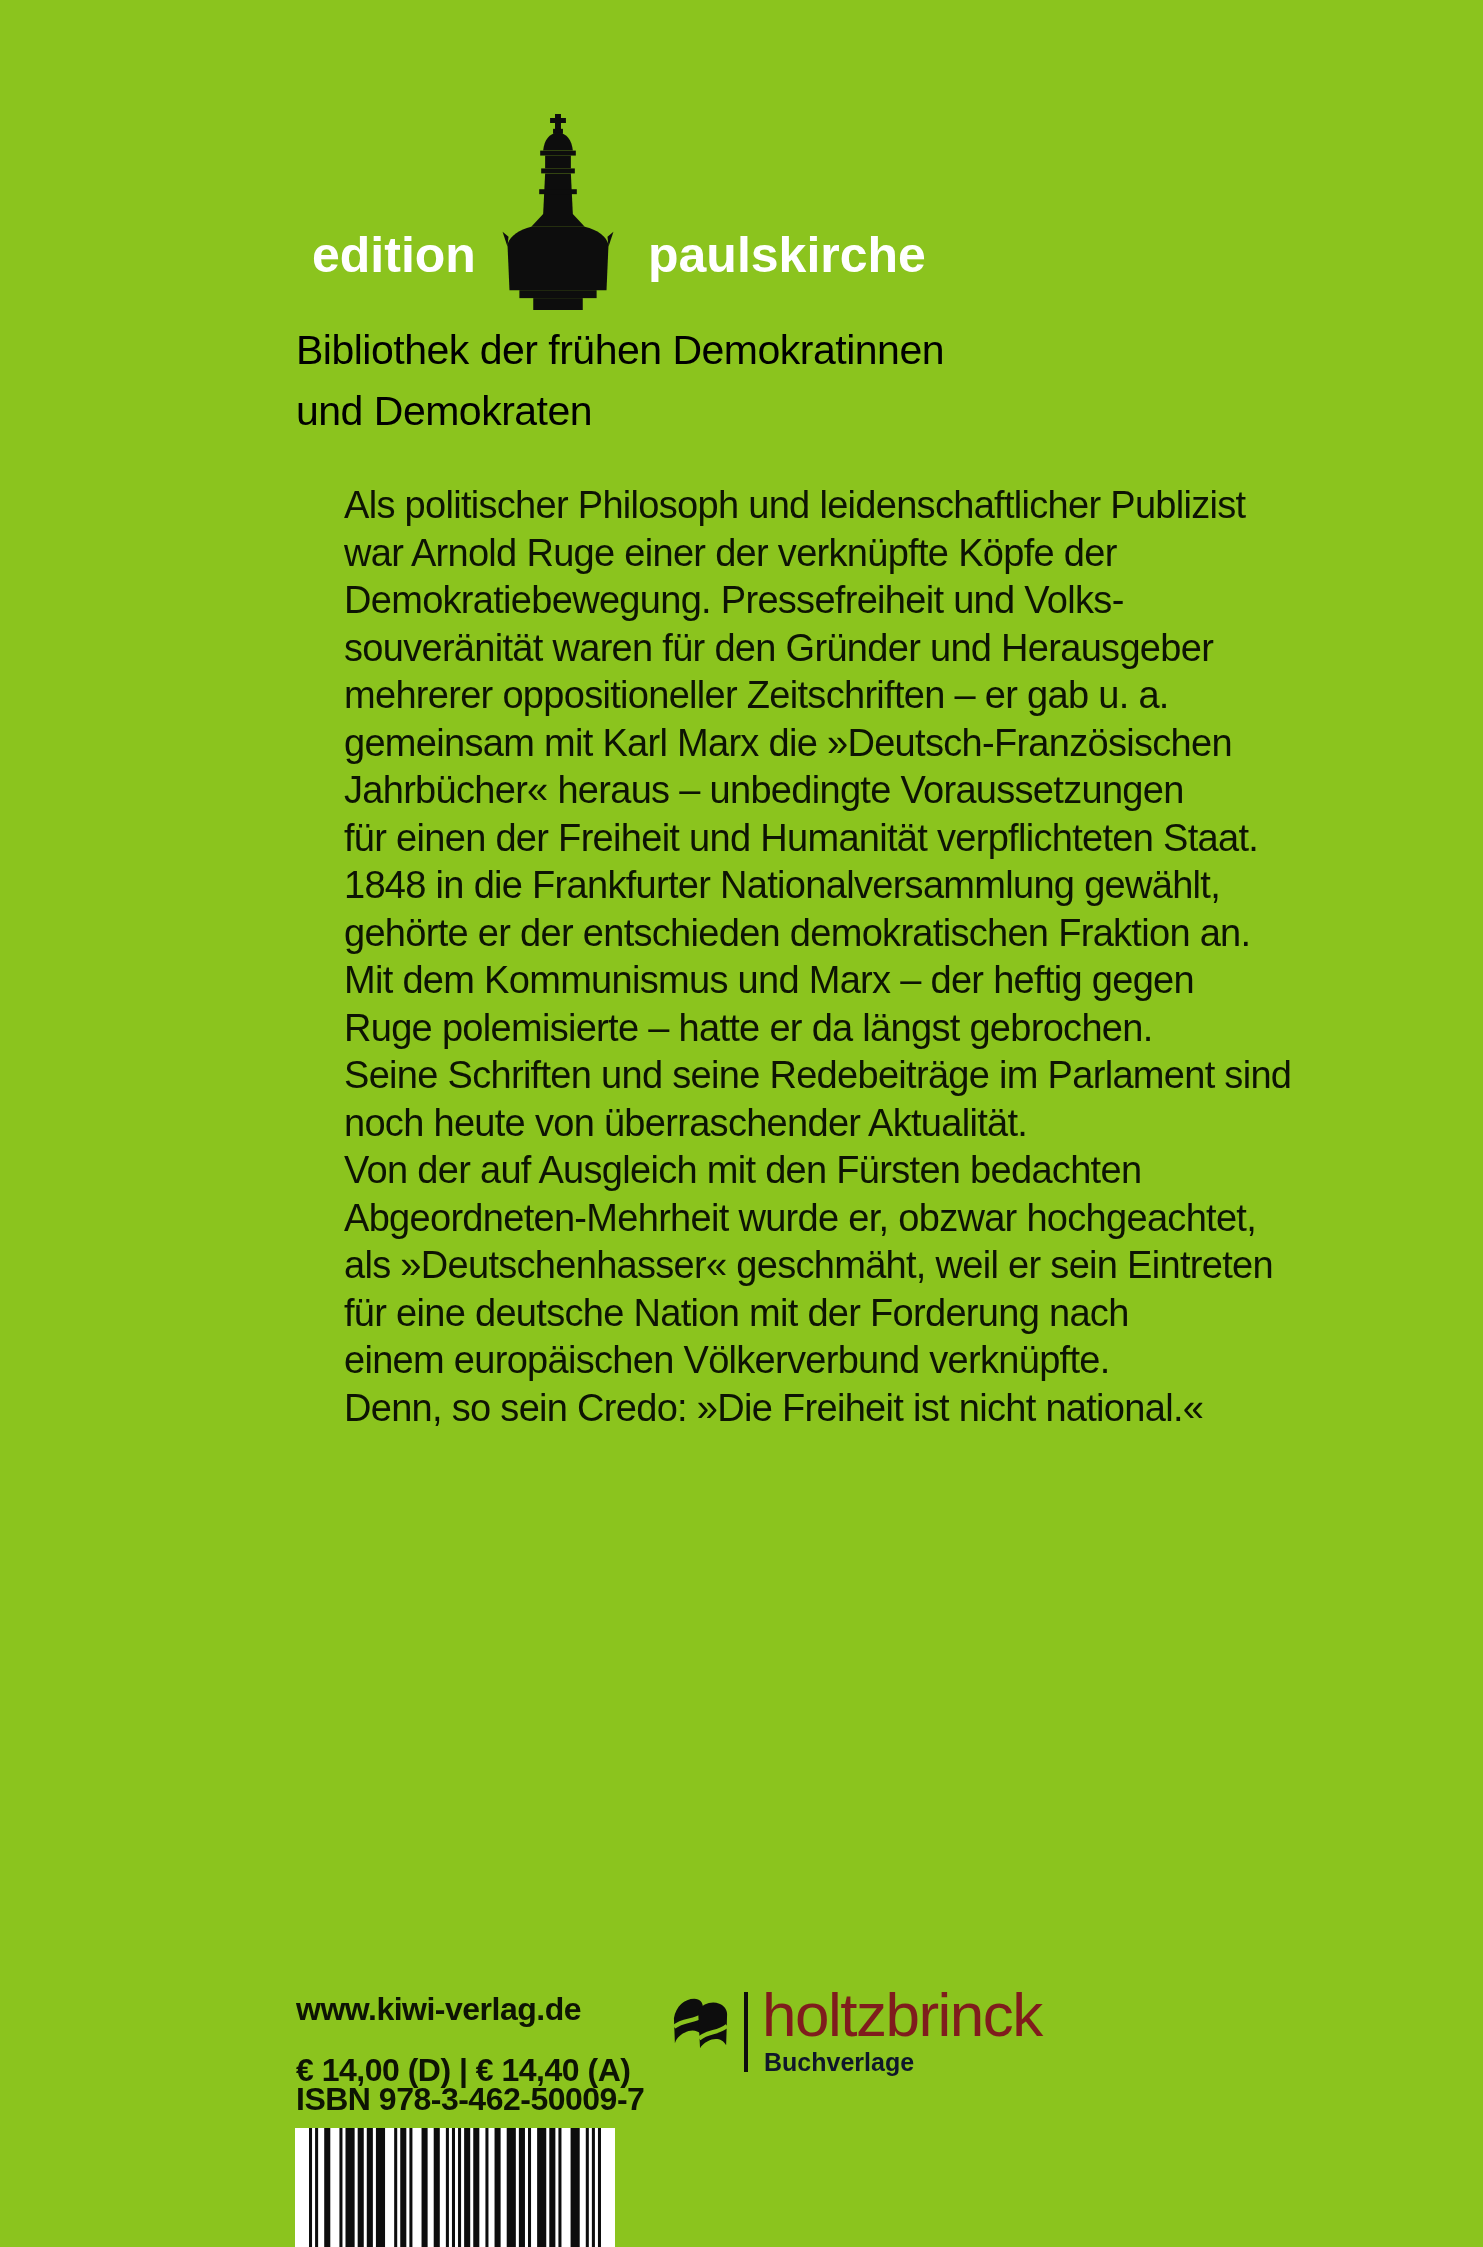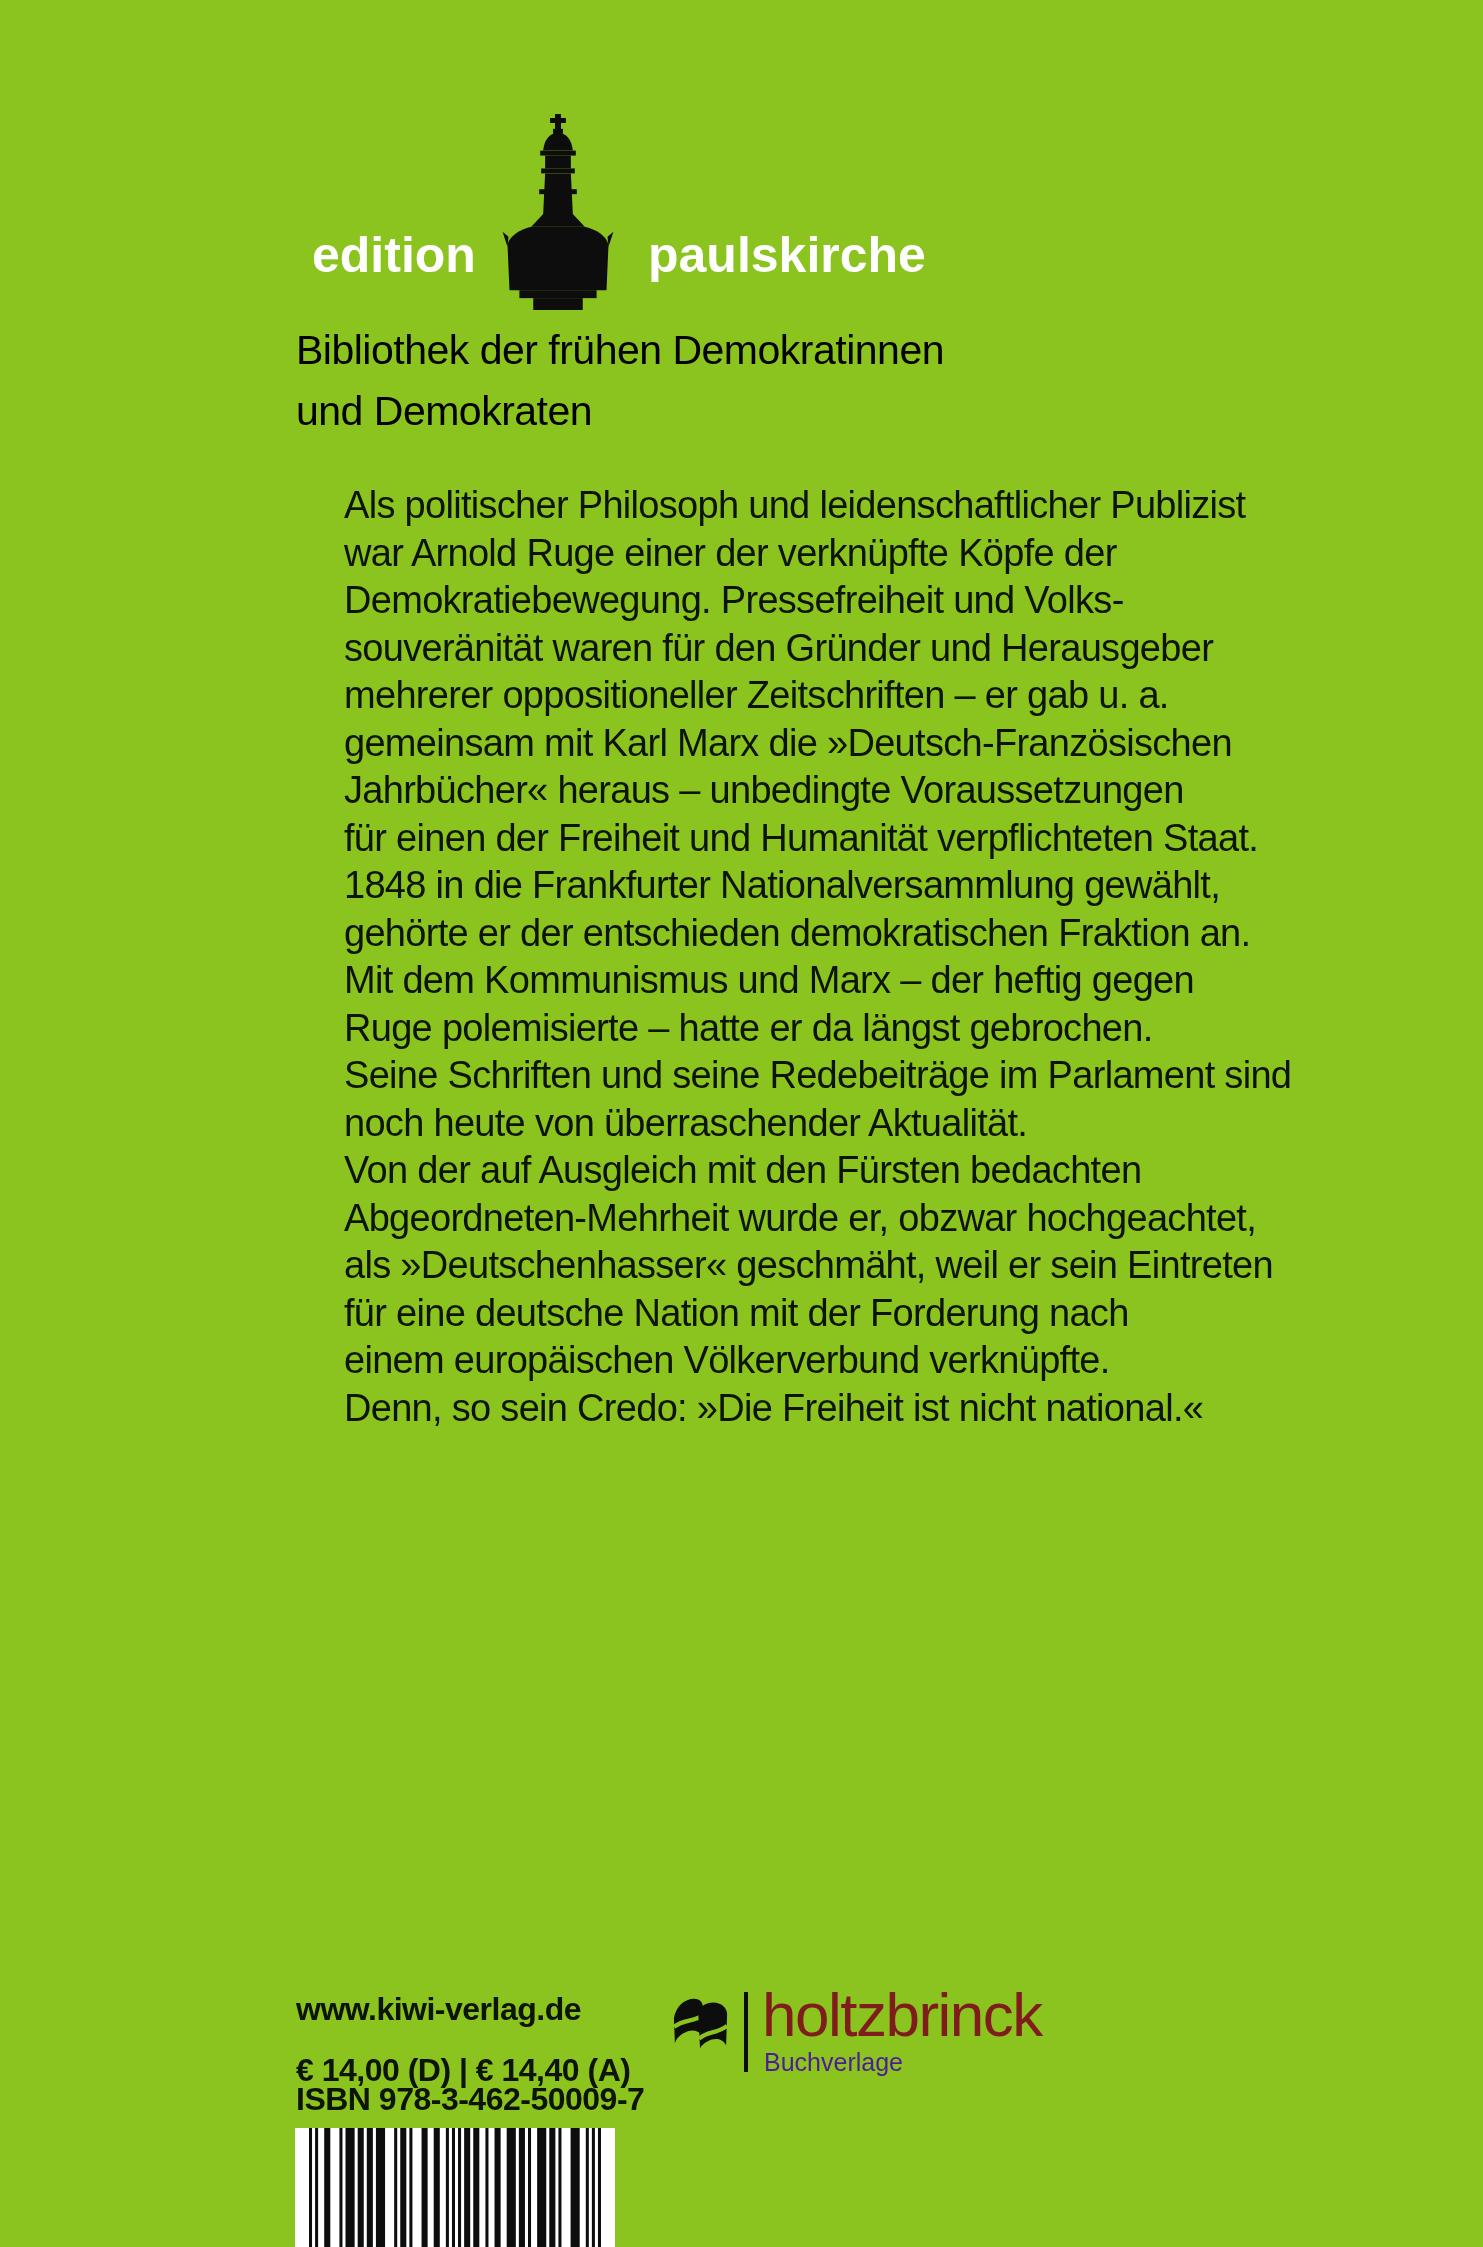--- a/index.html
+++ b/index.html
@@ -62,21 +62,21 @@
   .publisher{position:absolute;left:672px;top:1990px;width:440px;height:90px;}
   .pub-mark{position:absolute;left:0;top:6px;width:58px;height:54px;}
   .pub-bar{position:absolute;left:72px;top:2px;width:4px;height:80px;background:#0d0d0d;}
   .pub-name{
     position:absolute;left:90px;top:-6px;
     color:#7f1d1d;font-size:62px;font-weight:500;
     letter-spacing:-1.5px;line-height:62px;white-space:nowrap;
   }
   .pub-division{
     position:absolute;left:92px;top:58px;
-    color:#4c1d95;font-size:25px;font-weight:normal;
+    color:#0f172a;font-size:25px;font-weight:bold;
     letter-spacing:0px;white-space:nowrap;
   }
 
   
   .barcode{
     position:absolute;left:295px;top:2128px;
     width:320px;height:119px;background:#ffffff;
   }
   .barcode svg{display:block;}
 </style>

